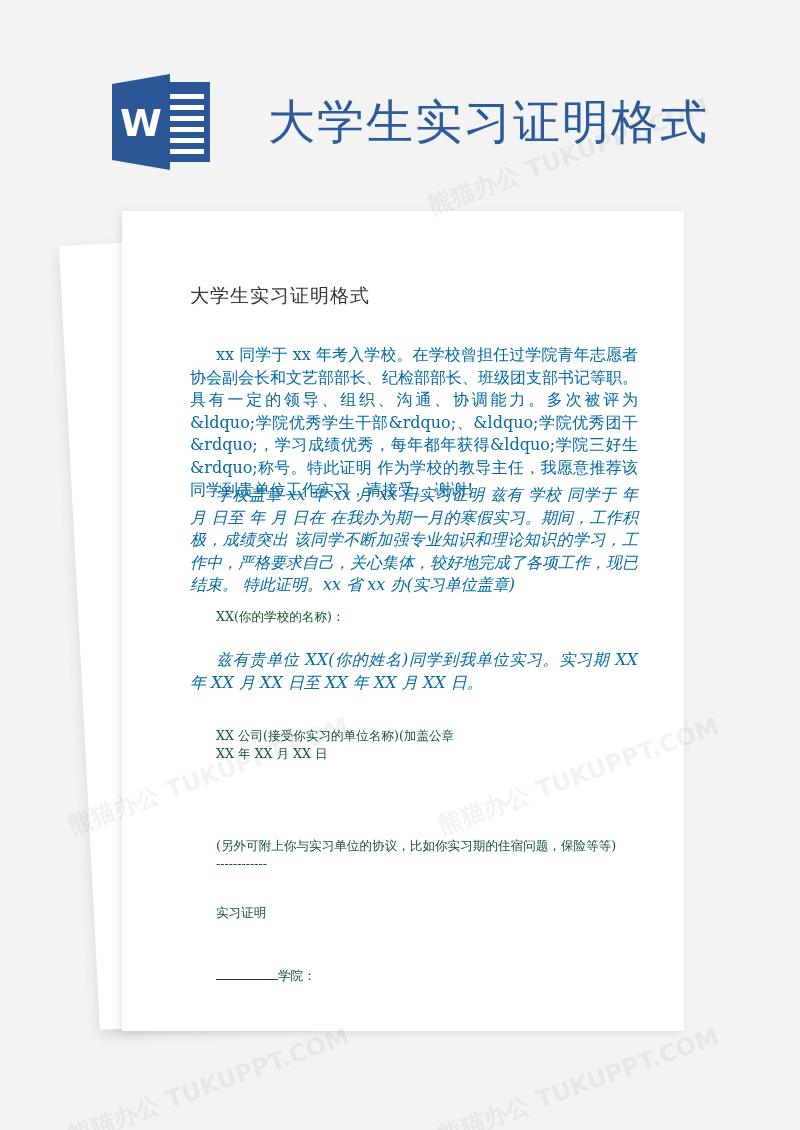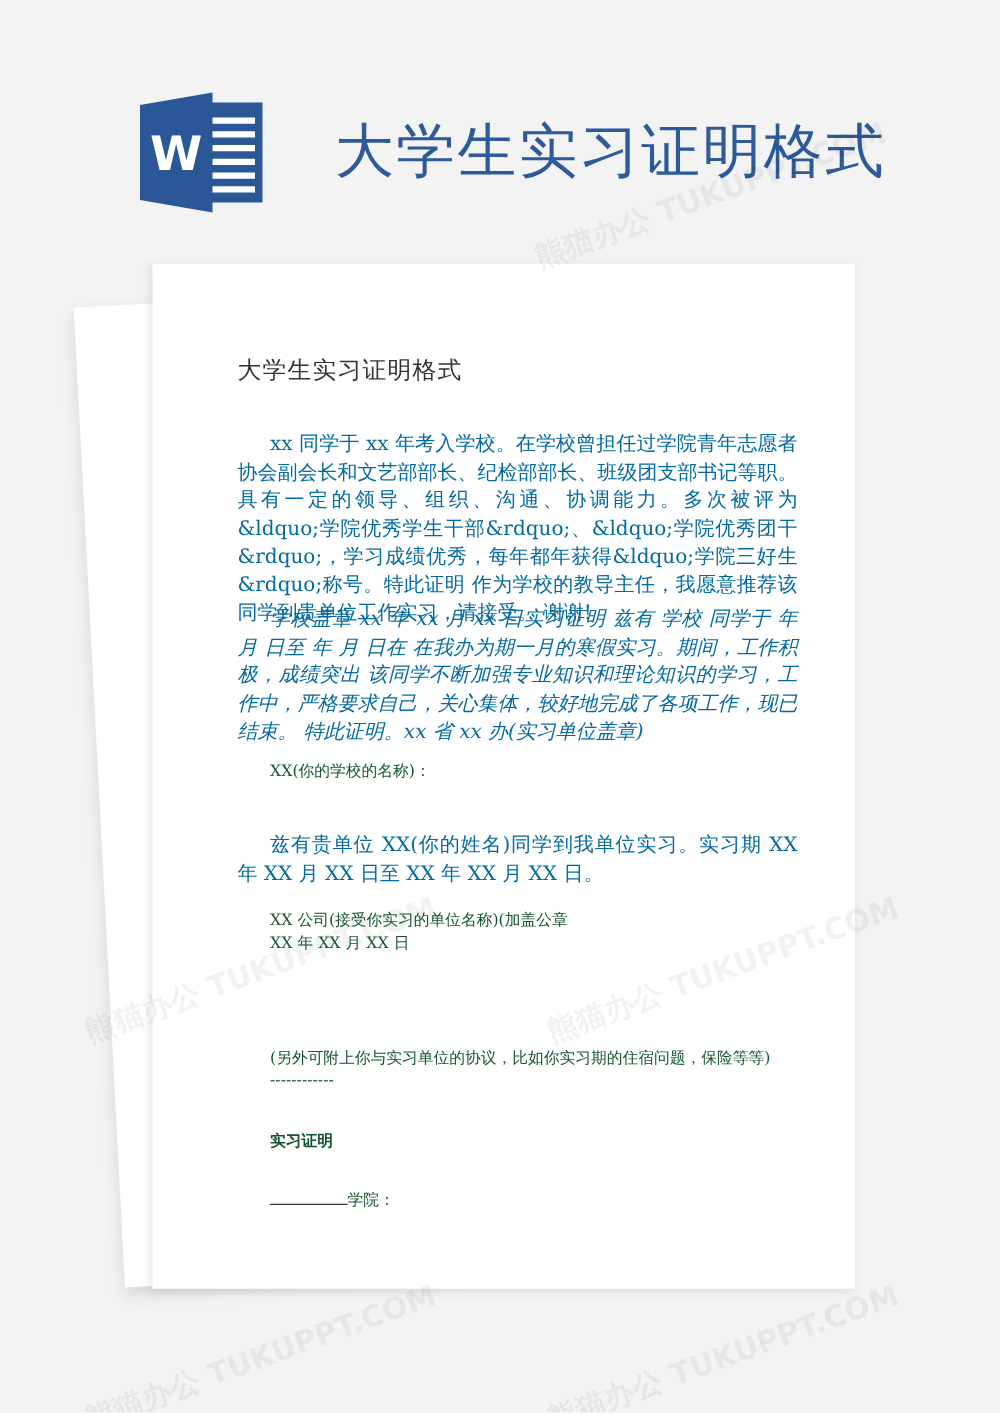--- a/index.html
+++ b/index.html
@@ -63,27 +63,27 @@
 
 <div class="page-back"></div>
 <div class="page-back2"></div>
 
 <div class="page">
   <div class="content">
     <div class="doc-title">大学生实习证明格式</div>
     <div class="para" style="top:133px;">xx 同学于 xx 年考入学校。在学校曾担任过学院青年志愿者协会副会长和文艺部部长、纪检部部长、班级团支部书记等职。具有一定的领导、组织、沟通、协调能力。多次被评为&amp;ldquo;学院优秀学生干部&amp;rdquo;、&amp;ldquo;学院优秀团干&amp;rdquo;，学习成绩优秀，每年都年获得&amp;ldquo;学院三好生&amp;rdquo;称号。特此证明 作为学校的教导主任，我愿意推荐该同学到贵单位工作实习，请接受。 谢谢!</div>
     <div class="para" style="top:273px;font-style:italic;">学校盖章 xx 年 xx 月 xx 日实习证明 兹有 学校 同学于 年 月 日至 年 月 日在 在我办为期一月的寒假实习。期间，工作积极，成绩突出 该同学不断加强专业知识和理论知识的学习，工作中，严格要求自己，关心集体，较好地完成了各项工作，现已结束。 特此证明。xx 省 xx 办(实习单位盖章)</div>
     <div class="line" style="top:398px;">XX(你的学校的名称)：</div>
-    <div class="para" style="top:454px;">兹有贵单位 XX(你的姓名)同学到我单位实习。实习期 XX 年 XX 月 XX 日至 XX 年 XX 月 XX 日。</div>
+    <div class="para" style="top:438px;font-style:italic;">兹有贵单位 XX(你的姓名)同学到我单位实习。实习期 XX 年 XX 月 XX 日至 XX 年 XX 月 XX 日。</div>
     <div class="line" style="top:517px;">XX 公司(接受你实习的单位名称)(加盖公章</div>
     <div class="line" style="top:535px;">XX 年 XX 月 XX 日</div>
     <div class="line" style="top:603px;margin-top:24px;">(另外可附上你与实习单位的协议，比如你实习期的住宿问题，保险等等)</div>
     <div class="line" style="top:645px;">------------</div>
-    <div class="line" style="top:694px;font-weight:bold;">实习证明</div>
-    <div class="line" style="top:740px;">
+    <div class="line" style="top:694px;">实习证明</div>
+    <div class="line" style="top:756px;">
       <span class="underline-blank"></span><span>学院：</span>
     </div>
   </div>
 </div>
 
 <div class="watermark" style="left:420px; top:140px;">熊猫办公 TUKUPPT.COM</div>
 <div class="watermark" style="left:60px; top:760px;">熊猫办公 TUKUPPT.COM</div>
 <div class="watermark" style="left:430px; top:760px;">熊猫办公 TUKUPPT.COM</div>
 <div class="watermark" style="left:60px; top:1070px;">熊猫办公 TUKUPPT.COM</div>
 <div class="watermark" style="left:430px; top:1070px;">熊猫办公 TUKUPPT.COM</div>

